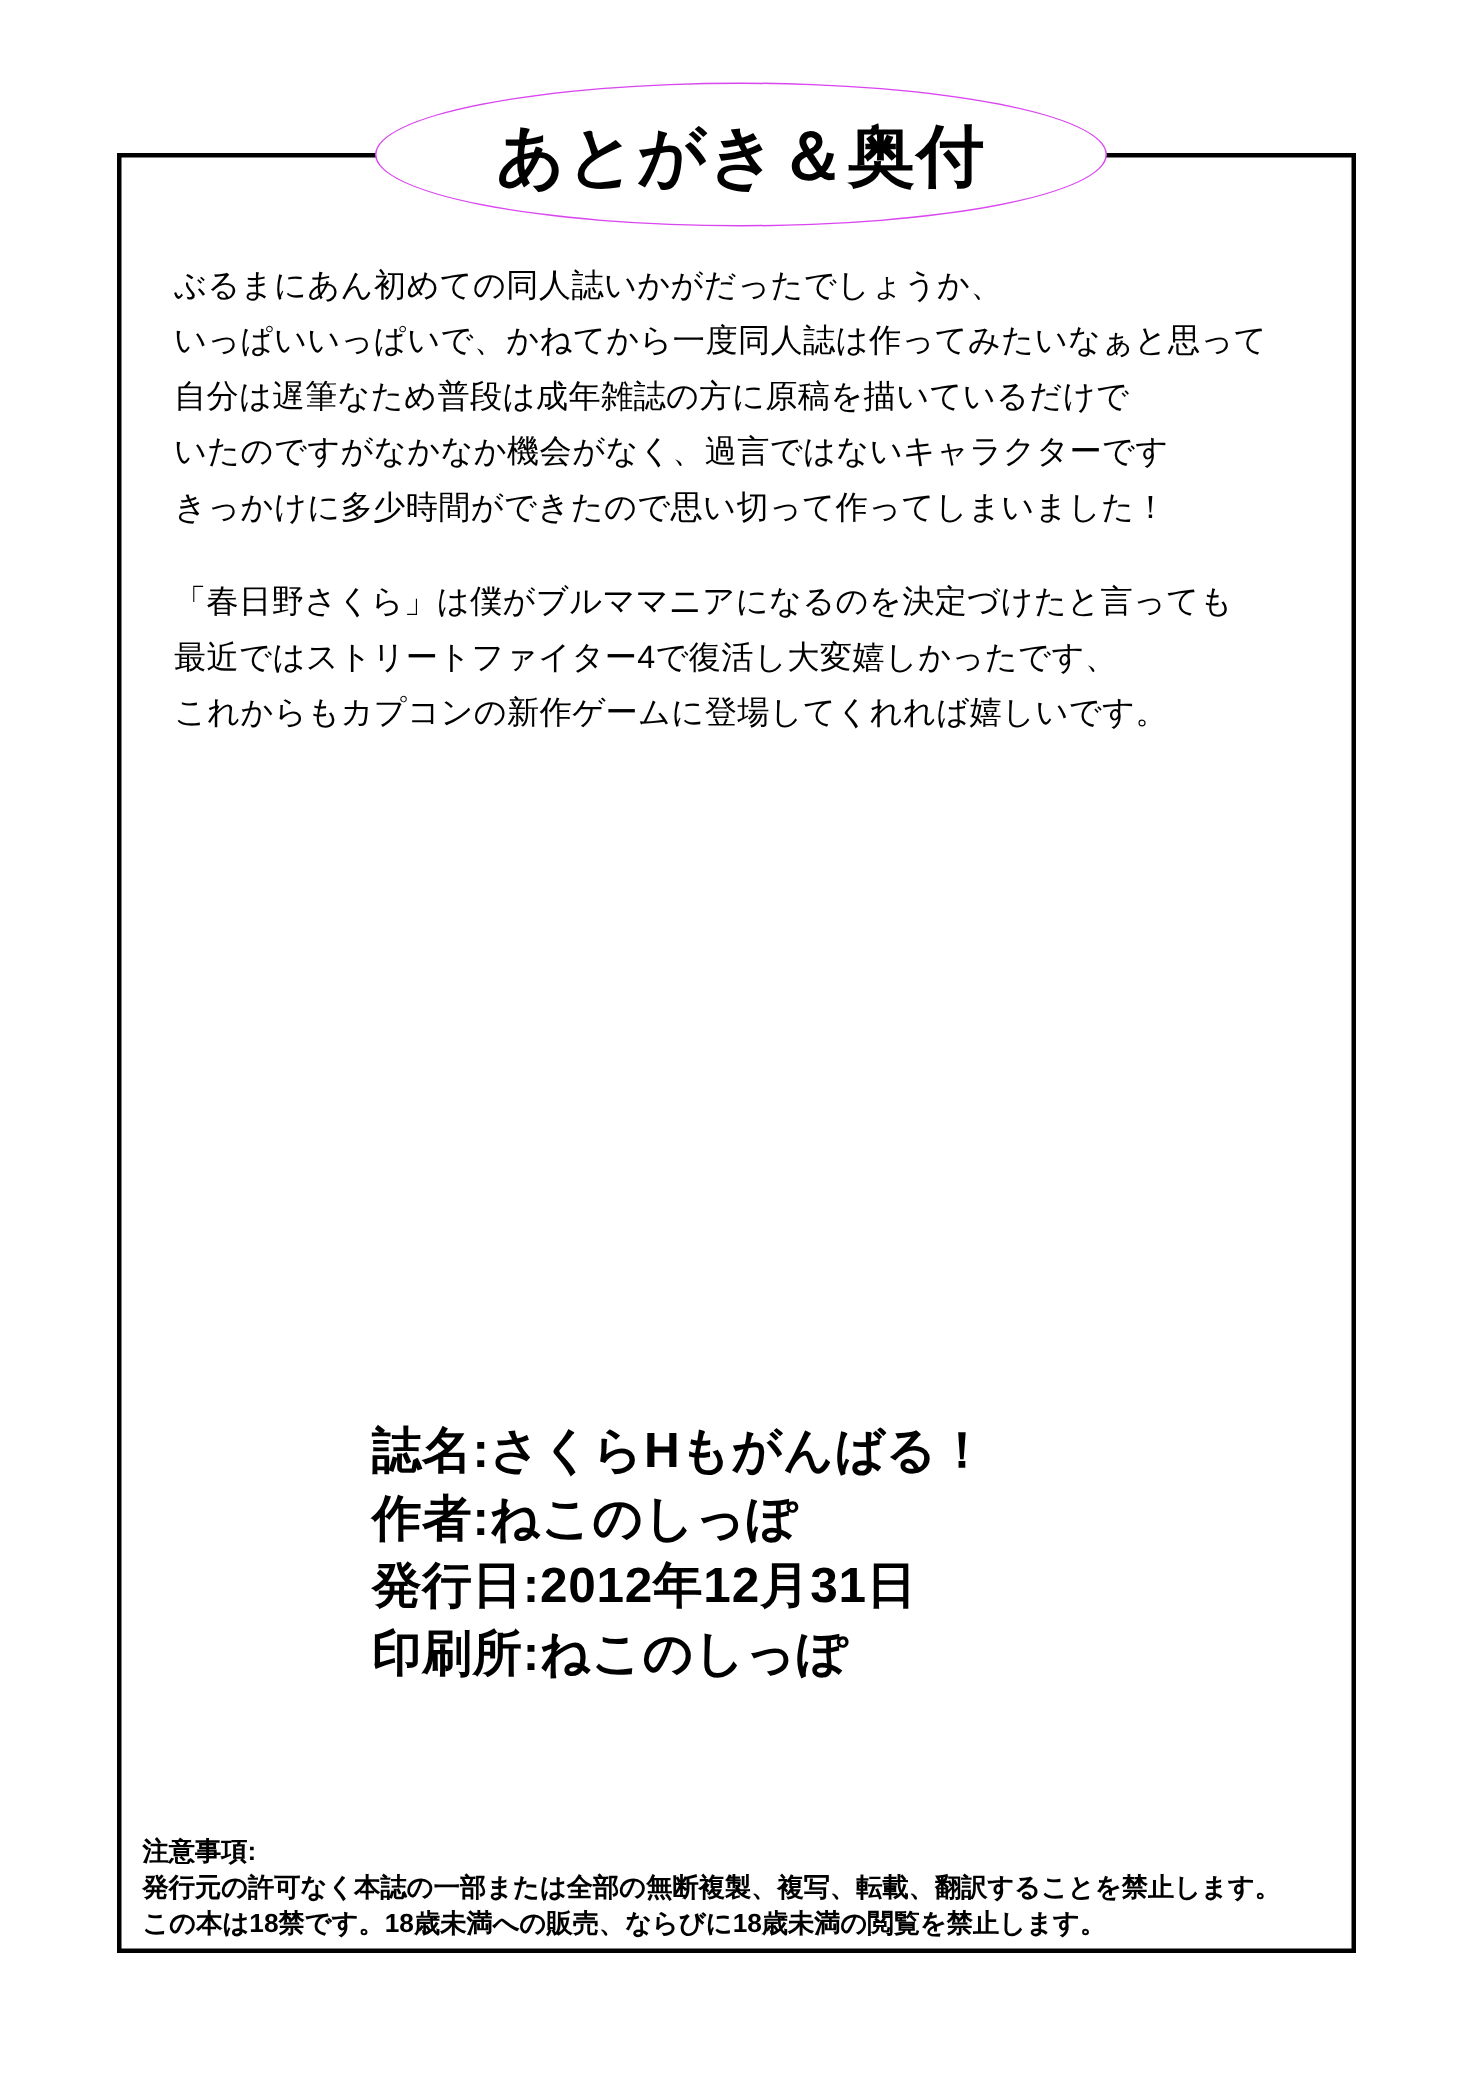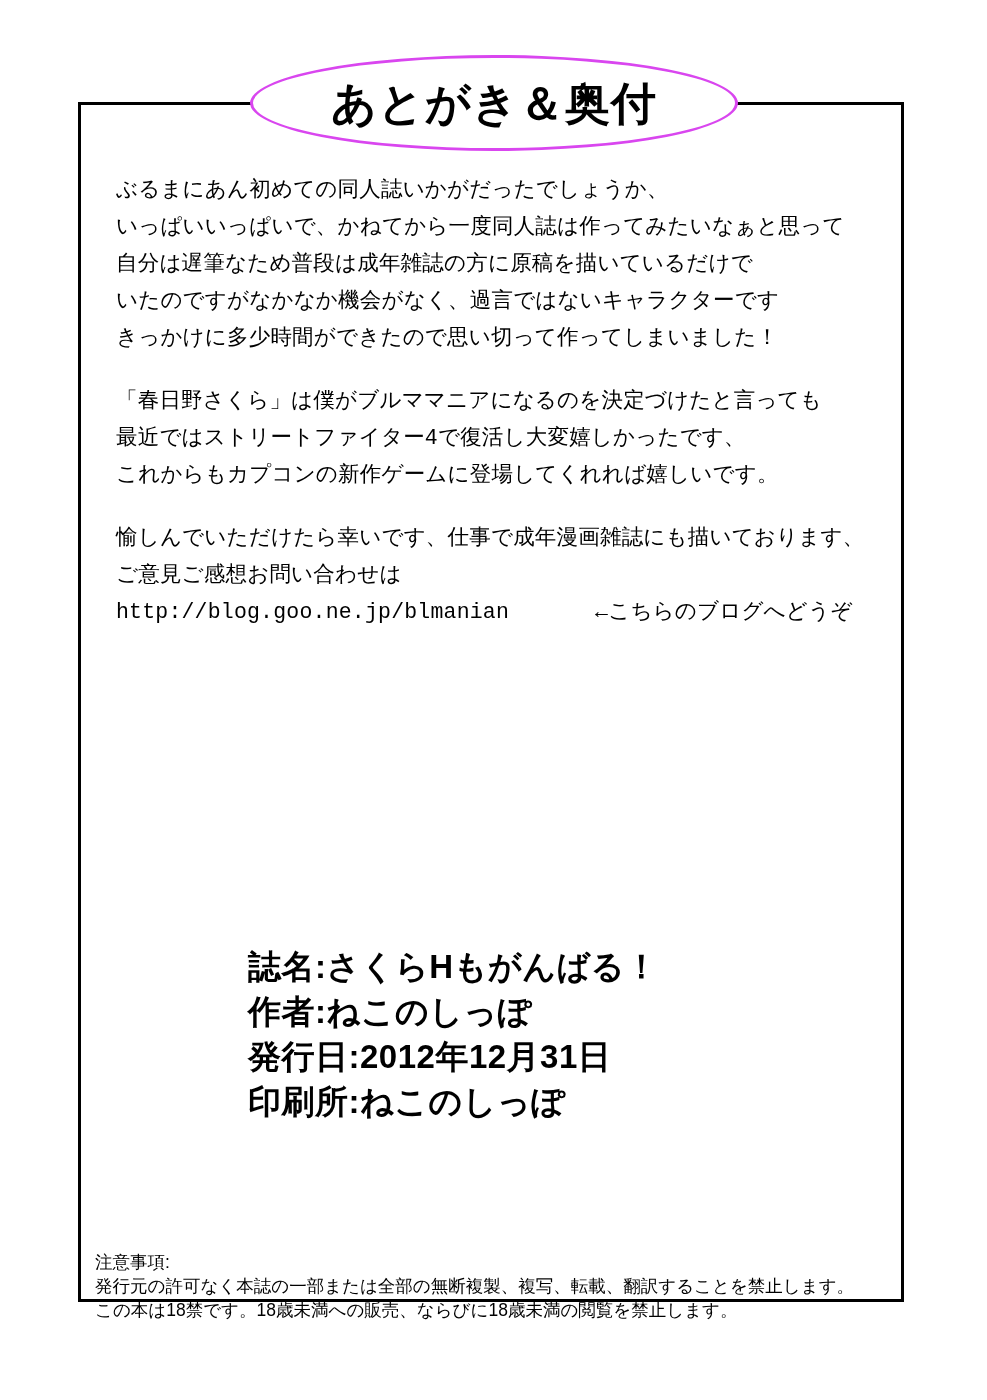--- a/index.html
+++ b/index.html
@@ -36,21 +36,21 @@
     background: #fff;
   }
 
   
   .title-oval {
     position: absolute;
     left: 250px;
     top: 55px;
     width: 488px;
     height: 96px;
-    border: 3px solid #d946ef;
+    border: 1px solid #d946ef;
     border-radius: 50% / 50%;
     background: #ffffff;
     box-sizing: border-box;
     display: flex;
     align-items: center;
     justify-content: center;
     z-index: 5;
   }
   .title-text {
     font-size: 45px;
@@ -62,21 +62,20 @@
 
   
   .body-copy {
     position: absolute;
     left: 116px;
     top: 172px;
     width: 760px;
     font-size: 21.5px;
     line-height: 37px;
     letter-spacing: 0.2px;
-    font-family: Liberation Mono, monospace;
   }
   .para {
     margin: 0 0 26px 0;
   }
   .para:last-child { margin-bottom: 0; }
   .line { display: block; white-space: nowrap; }
 
   .url-row {
     display: flex;
     align-items: baseline;
@@ -98,24 +97,24 @@
     font-weight: bold;
     line-height: 45px;
     letter-spacing: 0.5px;
   }
   .colophon .line { display: block; white-space: nowrap; }
 
   
   .notice {
     position: absolute;
     left: 95px;
-    top: 1250px;
+    top: 1222px;
     width: 800px;
     font-size: 17.5px;
-    font-weight: normal;
+    font-weight: bold;
     line-height: 24px;
     letter-spacing: 0;
   }
   .notice .line { display: block; white-space: nowrap; }
 </style>
 </head>
 <body>
 
 <div class="page">
 
@@ -135,28 +134,20 @@
       <span class="line">きっかけに多少時間ができたので思い切って作ってしまいました！</span>
     </div>
 
     <div class="para">
       <span class="line">「春日野さくら」は僕がブルママニアになるのを決定づけたと言っても</span>
       <span class="line">最近ではストリートファイター4で復活し大変嬉しかったです、</span>
       <span class="line">これからもカプコンの新作ゲームに登場してくれれば嬉しいです。</span>
     </div>
 
 
-    <div class="para">
-      <span class="line">愉しんでいただけたら幸いです、仕事で成年漫画雑誌にも描いております、</span>
-      <span class="line">ご意見ご感想お問い合わせは</span>
-      <span class="line url-row">
-        <span class="url-text">http://blog.goo.ne.jp/blmanian</span>
-        <span class="url-note">←こちらのブログへどうぞ</span>
-      </span>
-    </div>
 
   </div>
 
   <div class="colophon">
     <span class="line">誌名:さくらHもがんばる！</span>
     <span class="line">作者:ねこのしっぽ</span>
     <span class="line">発行日:2012年12月31日</span>
     <span class="line">印刷所:ねこのしっぽ</span>
   </div>
 

